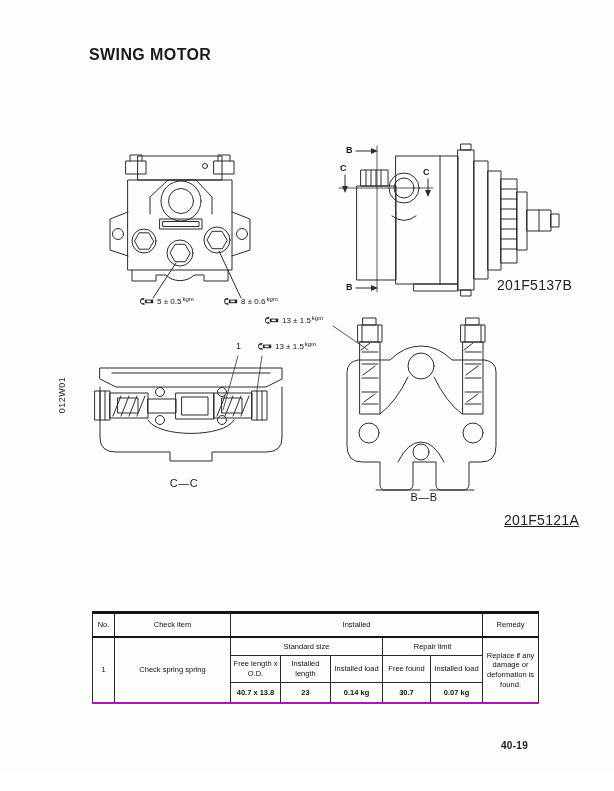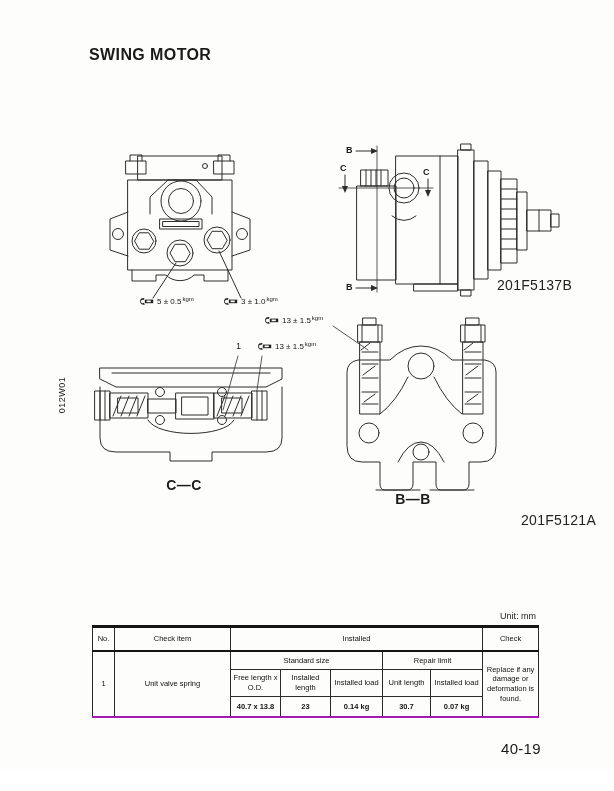--- a/index.html
+++ b/index.html
@@ -9,27 +9,27 @@
     font-family:"Liberation Sans", sans-serif; color:#1a1a1a;
   }
   .abs { position:absolute; }
   .title { font-size:16px; font-weight:bold; letter-spacing:.4px; }
   .sidecode {
     font-size:9px; letter-spacing:.5px; color:#222;
     transform:rotate(-90deg); transform-origin:center center;
     width:52px; text-align:center;
   }
   .figlabel { font-size:9px; font-weight:bold; letter-spacing:.5px; }
-  .seclabel { font-size:14px; font-weight:bold; width:36px; text-align:center; letter-spacing:.5px; }
+  .seclabel { font-size:11px; font-weight:normal; width:36px; text-align:center; letter-spacing:.5px; }
   .figcode { font-size:14px; letter-spacing:.3px; color:#222; }
   .callout { font-size:9px; }
   .tq { display:flex; align-items:center; font-size:8px; white-space:nowrap; color:#151515;text-align:center; }
   .tq svg { margin-right:3px; display:block; }
   .tq .unit { font-size:6px; position:relative; top:-2.5px; margin-left:1px; }
-  .pageno { font-size:15px; font-weight:normal; letter-spacing:.3px; }
+  .pageno { font-size:10px; font-weight:bold; letter-spacing:.3px; }
   svg.art { position:absolute; left:0; top:0; }
   svg.art * { vector-effect:non-scaling-stroke; }
   .ink { stroke:#2d2d2d; stroke-width:1; fill:none; stroke-linecap:round; stroke-linejoin:round; }
   .ink .fillink { fill:#2d2d2d; stroke:none; }
   .thin { stroke-width:.8; }
 
   .tablewrap { left:92px; top:611px; width:446px; }
   .unitnote { text-align:right; font-size:9px; margin:0 2px 4px 0; color:#1a1a1a; }
   table.spec {
     width:446px; border-collapse:collapse; table-layout:fixed;
@@ -170,44 +170,44 @@
   <div class="abs title" style="left:89px; top:46px;">SWING MOTOR</div>
 
   <div class="abs sidecode" style="left:36px; top:390px;">012W01</div>
 
   <div class="abs figlabel" style="left:346px; top:145px;">B</div>
   <div class="abs figlabel" style="left:346px; top:282px;">B</div>
   <div class="abs figlabel" style="left:340px; top:163px;">C</div>
   <div class="abs figlabel" style="left:423px; top:167px;">C</div>
 
   <div class="abs figcode" style="left:497px; top:277px;">201F5137B</div>
-  <div class="abs figcode" style="left:521px; top:512px;">201F5121A</div>
+  <div class="abs figcode" style="left:504px; top:512px;text-decoration:underline;">201F5121A</div>
 
   <div class="abs seclabel" style="left:166px; top:477px;">C—C</div>
-  <div class="abs seclabel" style="left:395px; top:491px;">B—B</div>
+  <div class="abs seclabel" style="left:406px; top:491px;">B—B</div>
 
   <div class="abs callout" style="left:236px; top:341px;">1</div>
 
   <div class="abs tq" style="left:139px; top:297px;">
     <svg width="15" height="9" viewBox="0 0 15 9">
       <path d="M5.6,1.2 A3.4,3.4 0 1 0 5.9,7.4 L4.7,5.7 A1.7,1.7 0 1 1 4.5,3.1 Z" fill="#222"></path>
       <rect x="5.8" y="2.6" width="8.4" height="3.6" fill="#222"></rect>
       <rect x="7.6" y="3.5" width="4.2" height="1.7" fill="#fdfdfc"></rect>
     </svg>
     <span>5 ± 0.5</span>
     <span class="unit">kgm</span>
   </div>
 
   <div class="abs tq" style="left:223px; top:297px;">
     <svg width="15" height="9" viewBox="0 0 15 9">
       <path d="M5.6,1.2 A3.4,3.4 0 1 0 5.9,7.4 L4.7,5.7 A1.7,1.7 0 1 1 4.5,3.1 Z" fill="#222"></path>
       <rect x="5.8" y="2.6" width="8.4" height="3.6" fill="#222"></rect>
       <rect x="7.6" y="3.5" width="4.2" height="1.7" fill="#fdfdfc"></rect>
     </svg>
-    <span>3 ± 1.0</span>
+    <span>8 ± 0.6</span>
     <span class="unit">kgm</span>
   </div>
 
   <div class="abs tq" style="left:264px; top:316px;">
     <svg width="15" height="9" viewBox="0 0 15 9">
       <path d="M5.6,1.2 A3.4,3.4 0 1 0 5.9,7.4 L4.7,5.7 A1.7,1.7 0 1 1 4.5,3.1 Z" fill="#222"></path>
       <rect x="5.8" y="2.6" width="8.4" height="3.6" fill="#222"></rect>
       <rect x="7.6" y="3.5" width="4.2" height="1.7" fill="#fdfdfc"></rect>
     </svg>
     <span>13 ± 1.5</span>
@@ -218,51 +218,50 @@
     <svg width="15" height="9" viewBox="0 0 15 9">
       <path d="M5.6,1.2 A3.4,3.4 0 1 0 5.9,7.4 L4.7,5.7 A1.7,1.7 0 1 1 4.5,3.1 Z" fill="#222"></path>
       <rect x="5.8" y="2.6" width="8.4" height="3.6" fill="#222"></rect>
       <rect x="7.6" y="3.5" width="4.2" height="1.7" fill="#fdfdfc"></rect>
     </svg>
     <span>13 ± 1.5</span>
     <span class="unit">kgm</span>
   </div>
 
   <div class="abs tablewrap">
-    <div class="unitnote">Unit: mm</div>
     <table class="spec">
       <colgroup>
         <col style="width:22px">
           <col style="width:116px">
           <col style="width:50px">
           <col style="width:50px">
         <col style="width:52px">
           <col style="width:48px">
           <col style="width:52px">
           <col style="width:56px">
       </colgroup>
       <tbody>
         <tr class="r1">
           <th>No.</th>
           <th>Check item</th>
           <th colspan="5">Installed</th>
-          <th>Check</th>
+          <th>Remedy</th>
         </tr>
         <tr class="r2">
           <td rowspan="3">1</td>
-          <td rowspan="3" class="leftcell">Unit valve spring</td>
+          <td rowspan="3" class="leftcell">Check spring spring</td>
           <th colspan="3">Standard size</th>
           <th colspan="2">Repair limit</th>
           <td rowspan="3" class="remedycell">Replace if any damage or deformation is found.</td>
         </tr>
         <tr class="r3">
           <th>Free length x O.D.</th>
           <th>Installed length</th>
           <th>Installed load</th>
-          <th>Unit length</th>
+          <th>Free found</th>
           <th>Installed load</th>
         </tr>
         <tr class="r4">
           <td>40.7 x 13.8</td>
           <td>23</td>
           <td>0.14 kg</td>
           <td>30.7</td>
           <td>0.07 kg</td>
         </tr>
       </tbody>

